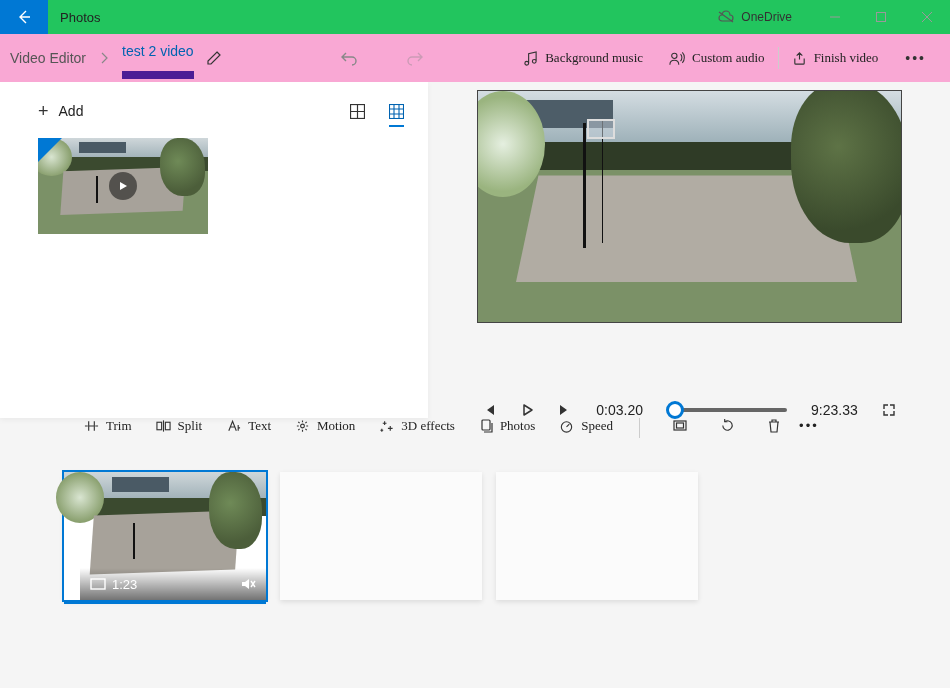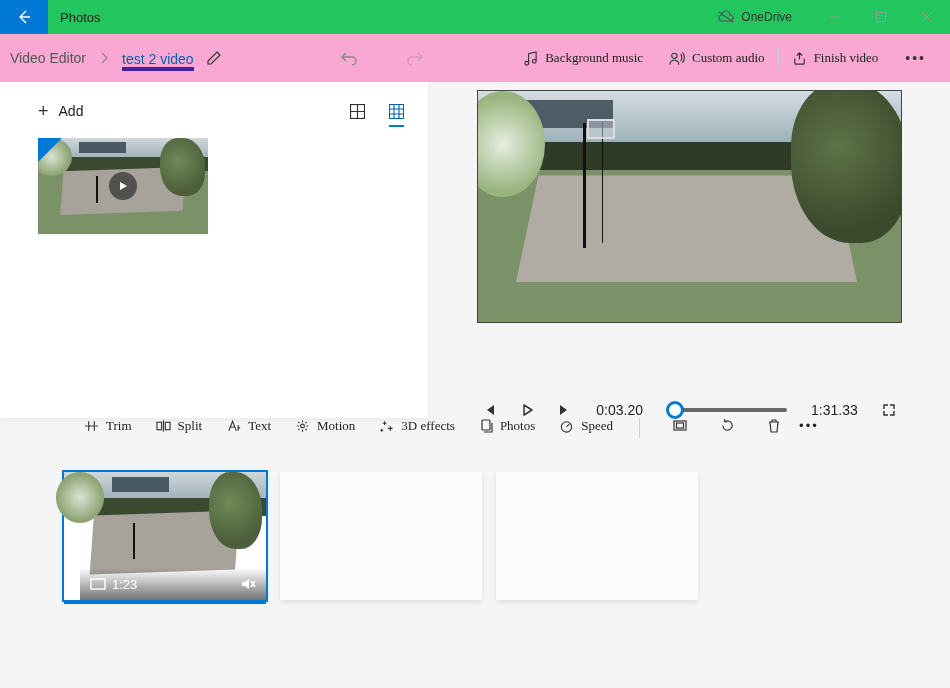--- a/index.html
+++ b/index.html
@@ -12,21 +12,21 @@
   .app-title { flex: 0 0 auto; padding: 0 12px; display: flex; align-items: center; }
   .title-spacer { flex: 1; }
   .onedrive { display: flex; align-items: center; gap: 6px; padding: 16px 20px; font-size: 12px; color: #333; }
   .win-controls { display: flex; }
   .win-btn { width: 46px; display: flex; align-items: center; justify-content: center; color: #777; font-size: 11px; }
 
   
   .cmdbar { height: 48px; display: flex; align-items: center; padding: 0 10px; background: #f9a8d4; font-size: 14px; position: relative; }
   .breadcrumb { display: flex; align-items: center; gap: 14px; }
   .bc-item { color: #555; }
-  .bc-active { color: #0063b1; border-bottom: 4px solid #4c1d95; padding-bottom: 0; margin-bottom: -6px; }
+  .bc-active { color: #0063b1; border-bottom: 8px solid #4c1d95; padding-bottom: 12px; margin-bottom: -6px; }
   .chevron { color: #888; }
   .edit-icon { margin-left: 12px; color: #333; }
   .undo-redo { position: absolute; left: 340px; display: flex; gap: 48px; color: #888; }
   .cmdbar-right { margin-left: auto; display: flex; align-items: center; gap: 0; }
   .cmd { display: flex; align-items: center; gap: 7px; padding: 0 13px; font-size: 13px; color: #222; font-family: Liberation Serif, serif; }
   .sep { width: 1px; height: 22px; background: #ccc; }
   .more { padding: 0 14px; letter-spacing: 2px; color: #333; }
 
   
   .main { display: flex; height: 336px; }
@@ -244,21 +244,21 @@
       </span>
       <span class="ctrl-icon">
         <svg width="14" height="14" viewBox="0 0 14 14" fill="#333">
             <path d="M11 2v10M2 2v10l7-5z"></path>
           </svg>
       </span>
       <span class="time">0:03.20</span>
       <div class="slider">
         <div class="thumb"></div>
       </div>
-      <span class="time">1:31.33</span>
+      <span class="time">9:23.33</span>
       <span class="ctrl-icon">
         <svg width="14" height="14" viewBox="0 0 14 14" fill="none" stroke="#333" stroke-width="1.4">
             <path d="M2 6V2h4M12 8v4H8M8 2h4v4M6 12H2V8"></path>
           </svg>
       </span>
     </div>
   </div>
 </div>
 
 <div class="storybar">

